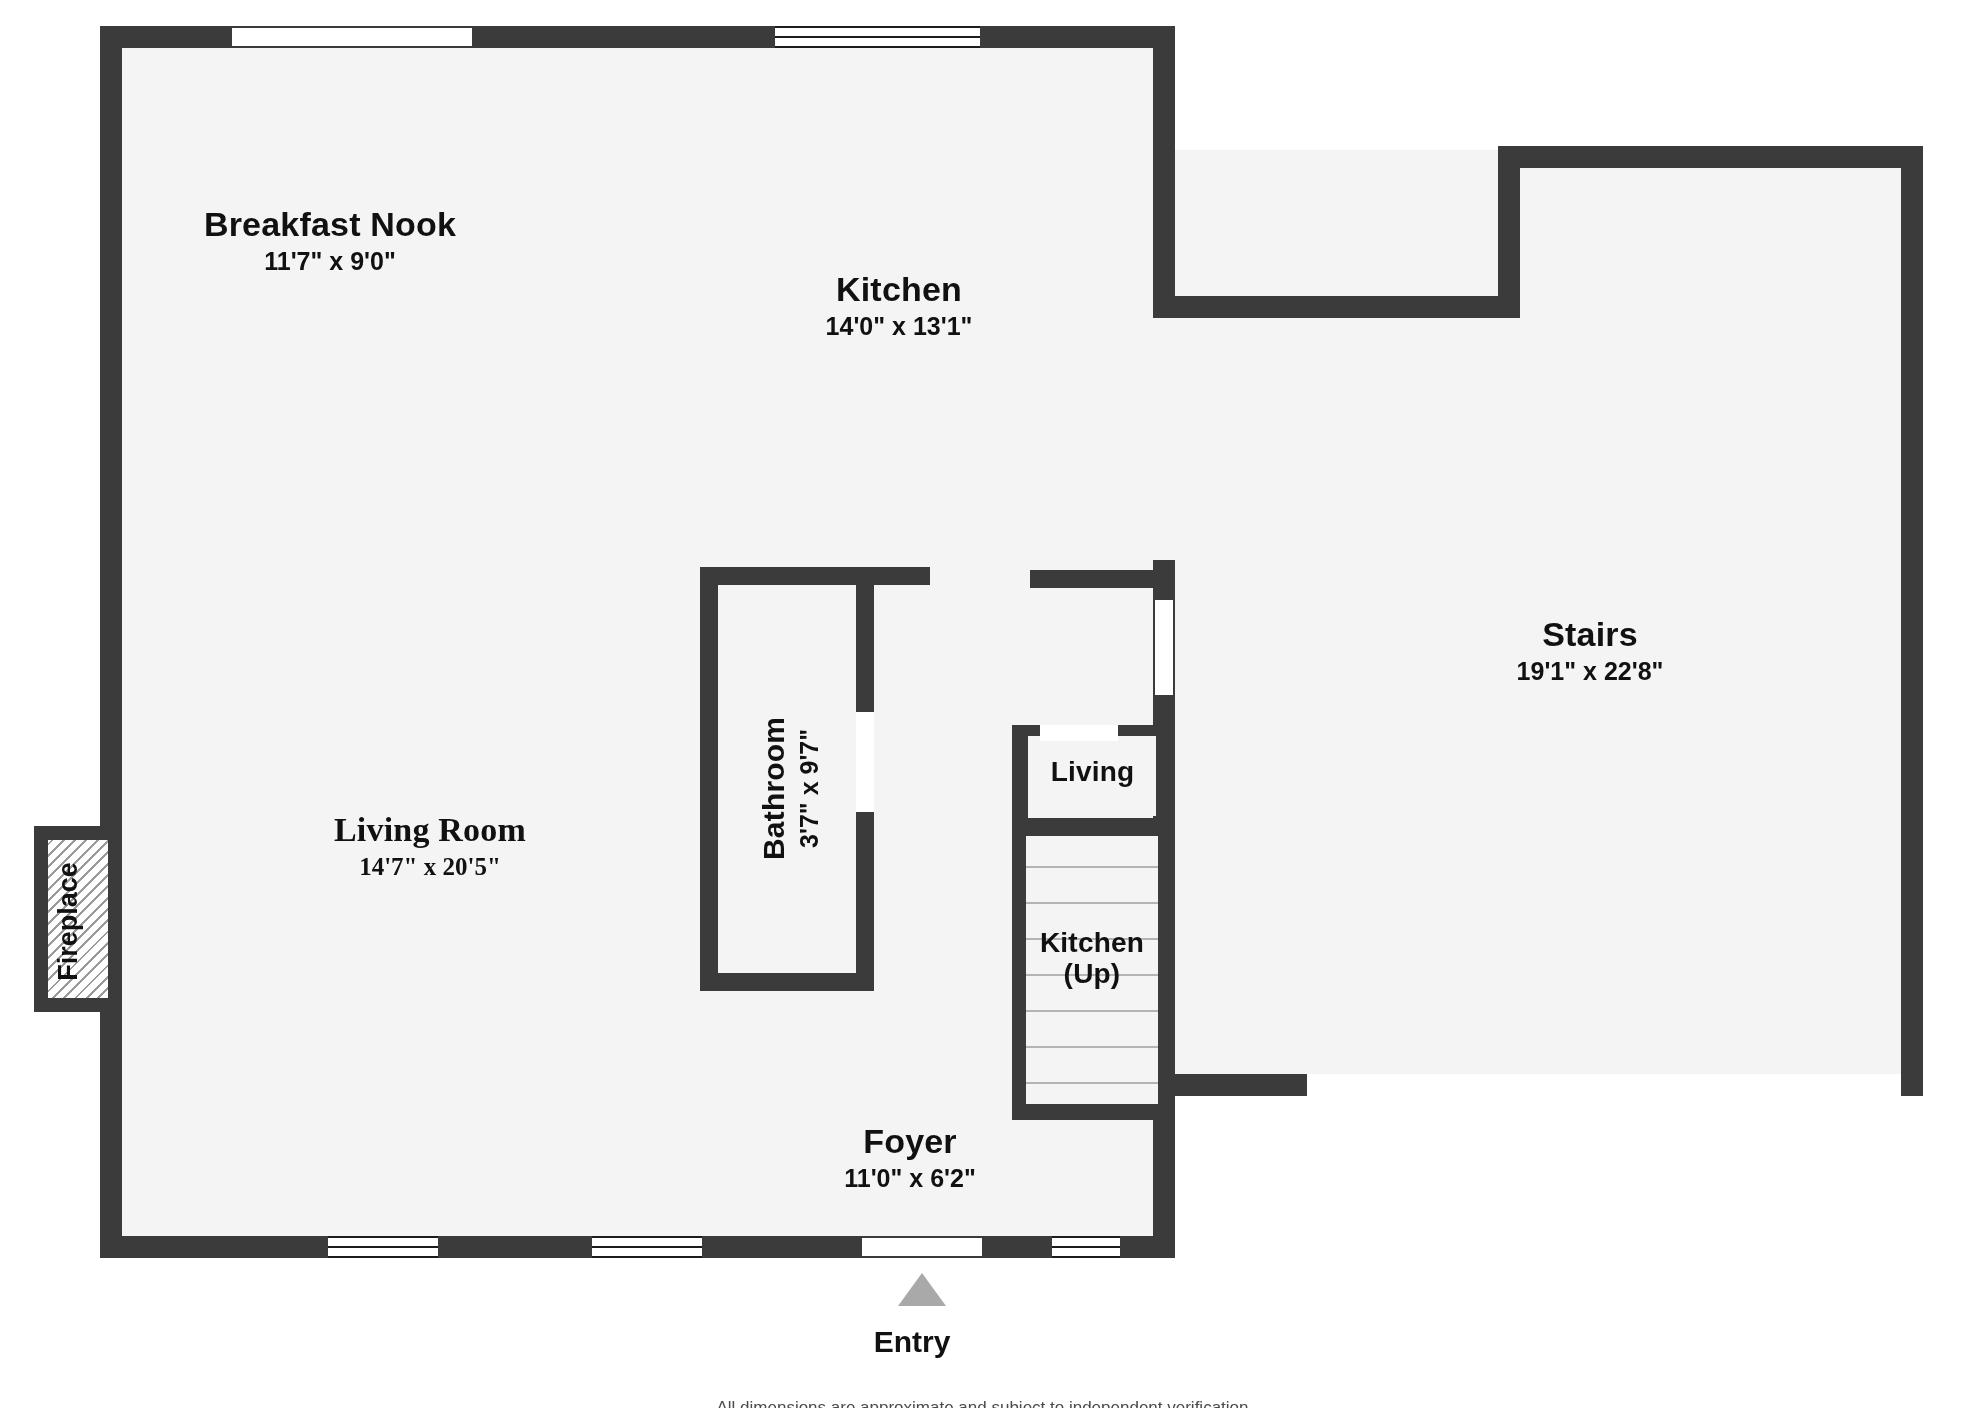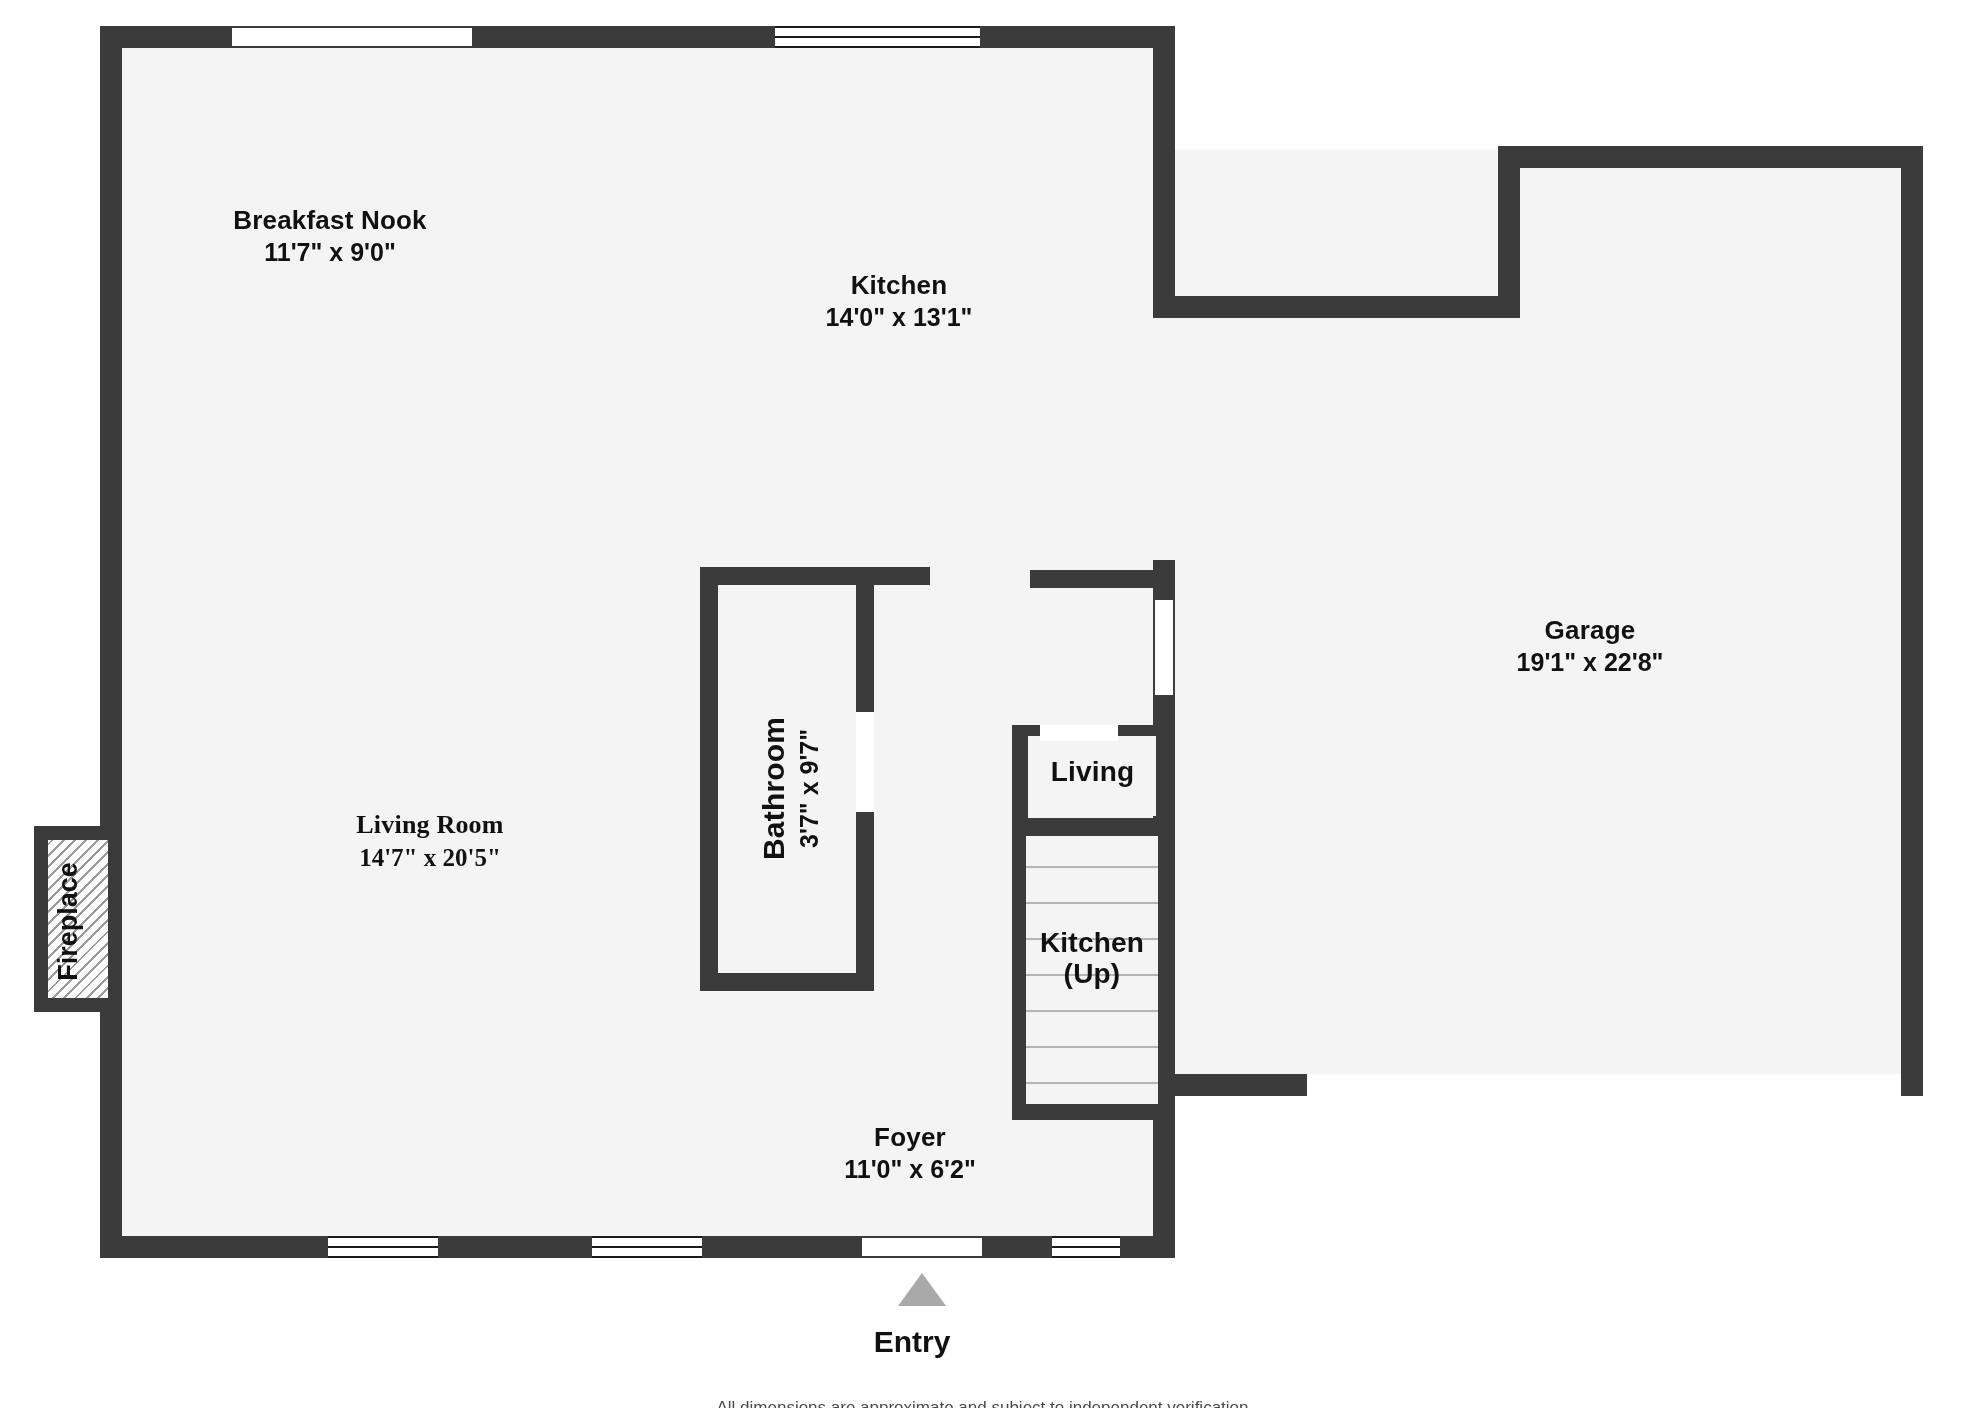--- a/index.html
+++ b/index.html
@@ -59,21 +59,21 @@
   .label {
     position: absolute;
     text-align: center;
     color: #111111;
     line-height: 1.16;
     white-space: nowrap;
     pointer-events: none;
   }
   .label .name {
     display: block;
-    font-size: 26px;
+    font-size: 34px;
     font-weight: bold;
     letter-spacing: .2px;
   }
   .label .dim {
     display: block;
     font-size: 25px;
     font-weight: bold;
     margin-top: 3px;
   }
   .label.small .name { font-size: 28px; }
@@ -218,21 +218,21 @@
     <span class="name">Living Room</span>
     <span class="dim">14'7" x 20'5"</span>
   </div>
 
   <div class="label rot" style="left:640px; top:755px; width:300px;">
     <span class="name">Bathroom</span>
     <span class="dim">3'7" x 9'7"</span>
   </div>
 
   <div class="label" style="left:1420px; top:615px; width:340px;">
-    <span class="name">Garage</span>
+    <span class="name">Stairs</span>
     <span class="dim">19'1" x 22'8"</span>
   </div>
 
   <div class="label" style="left:760px; top:1090px; width:300px;margin-top:32px;">
     <span class="name">Foyer</span>
     <span class="dim">11'0" x 6'2"</span>
   </div>
 
   <div class="label small" style="left:1015px; top:756px; width:155px;">
     <span class="name">Living</span>

